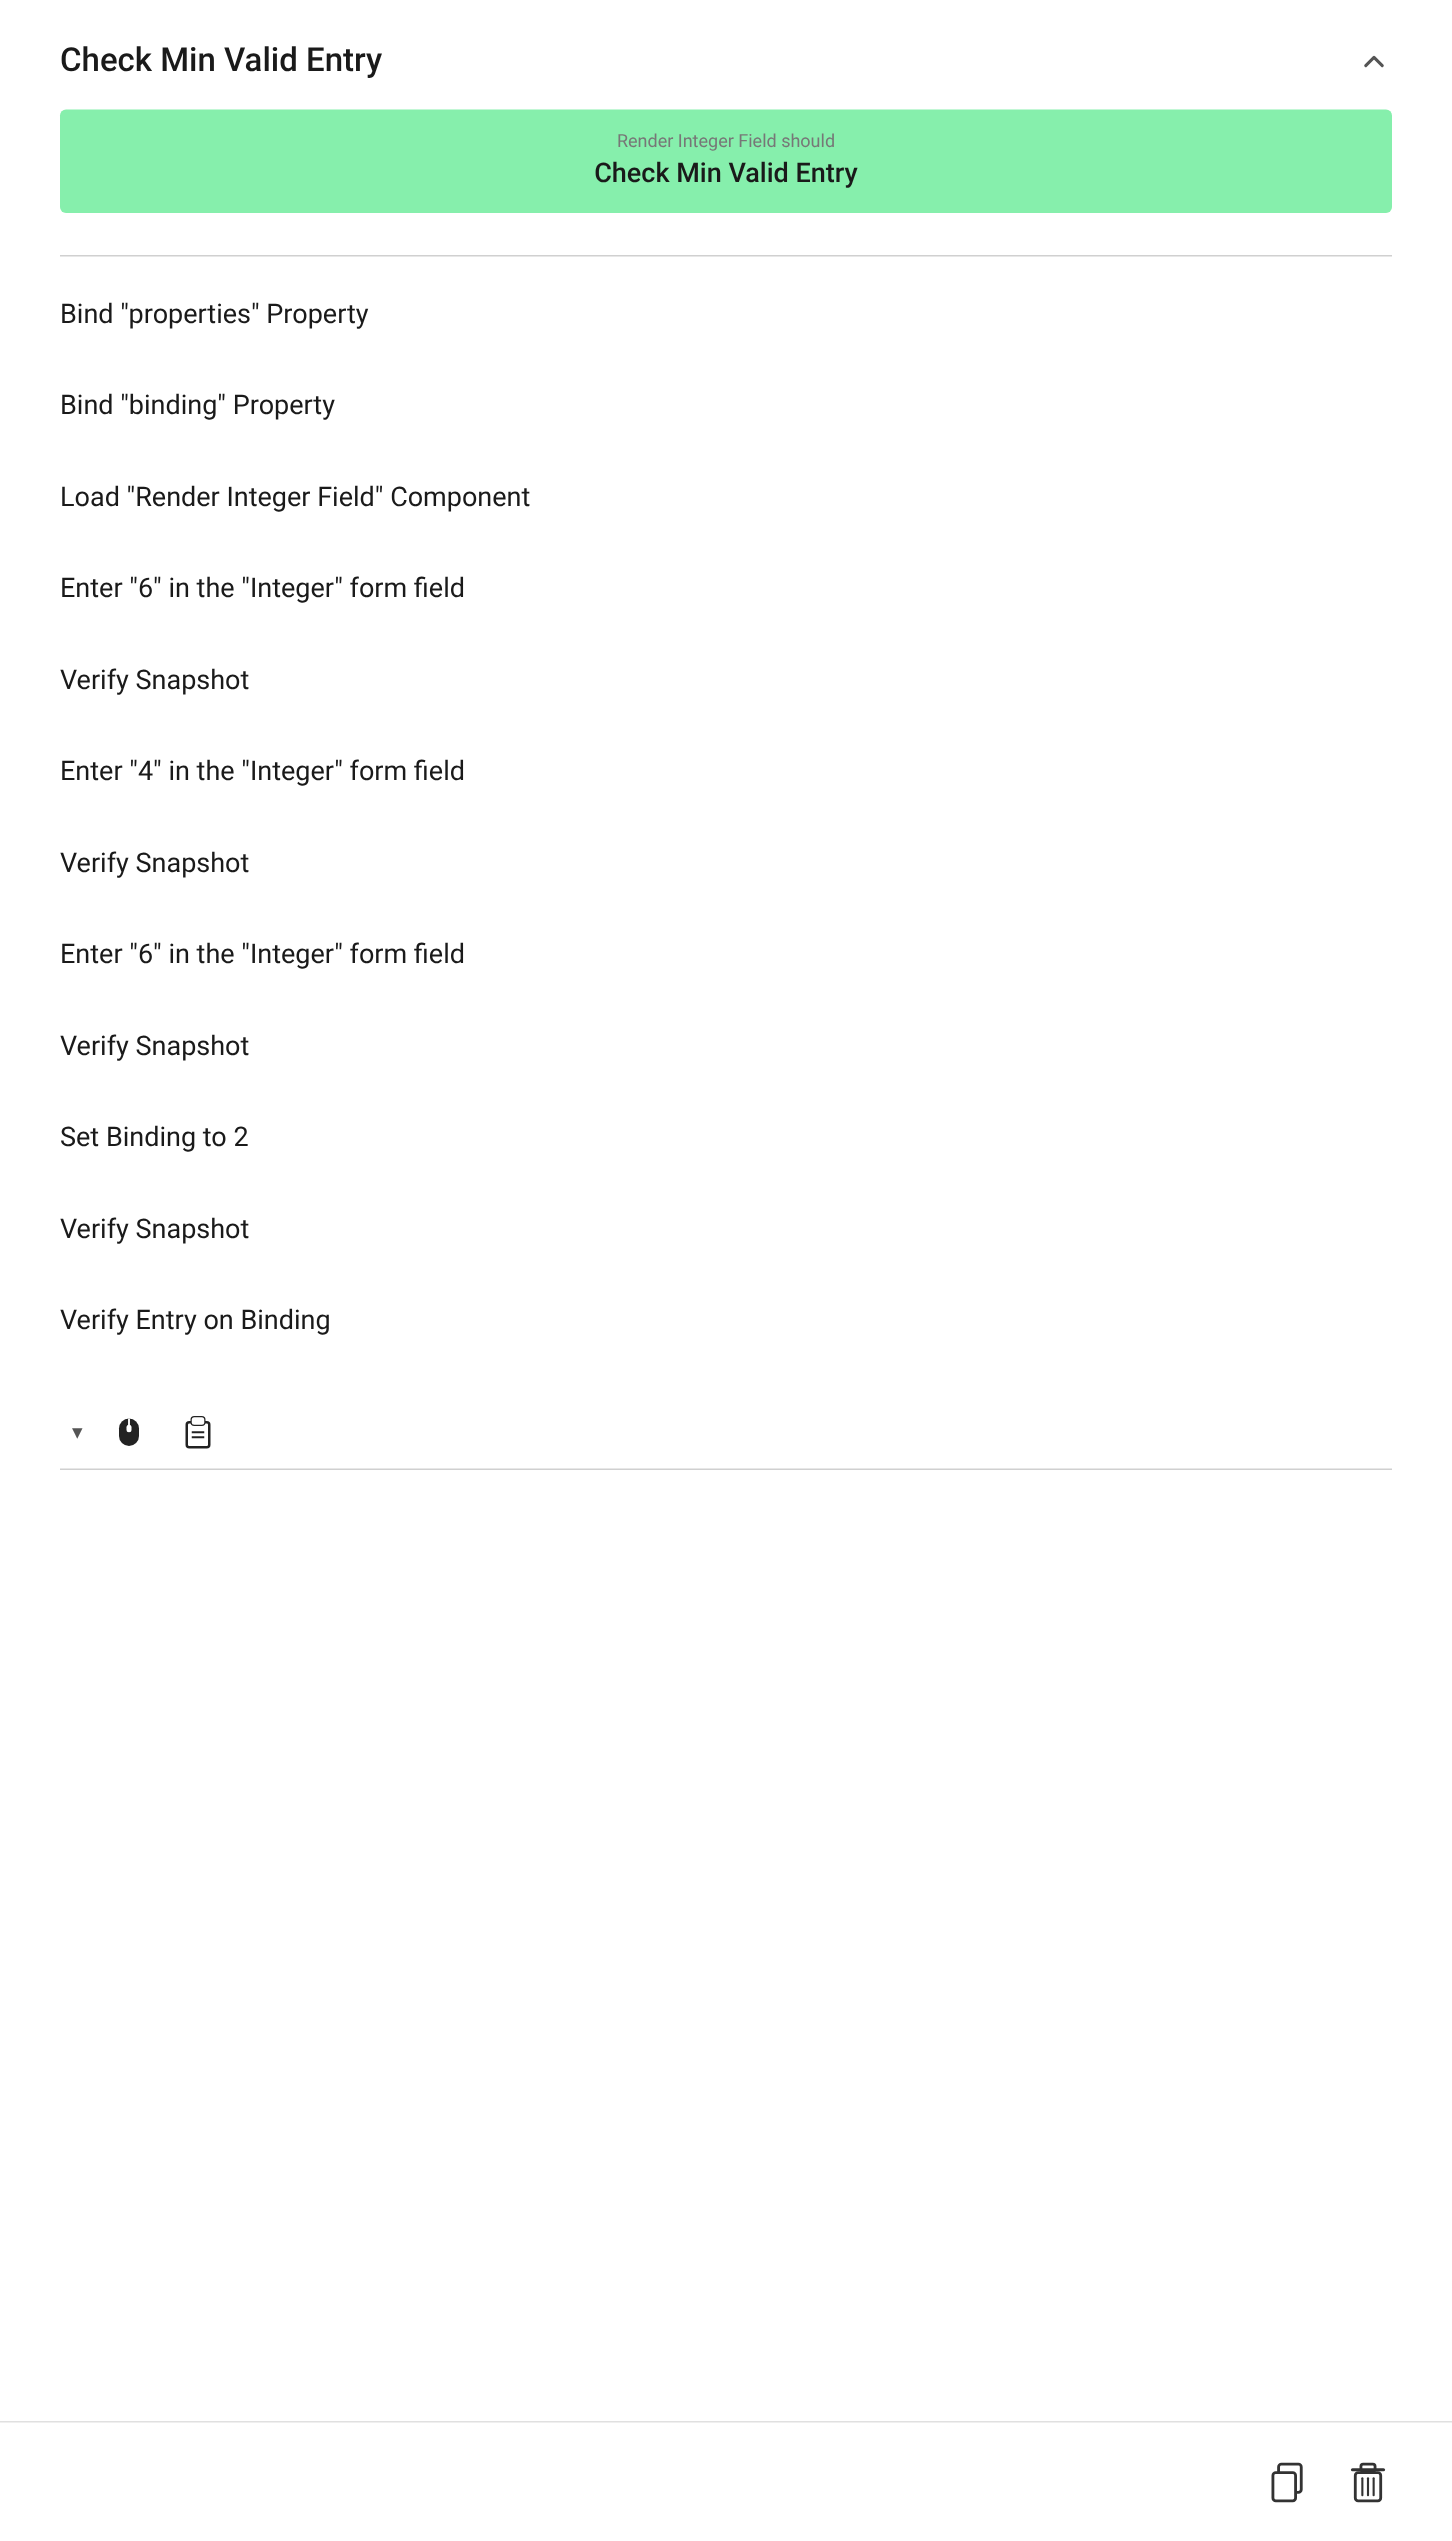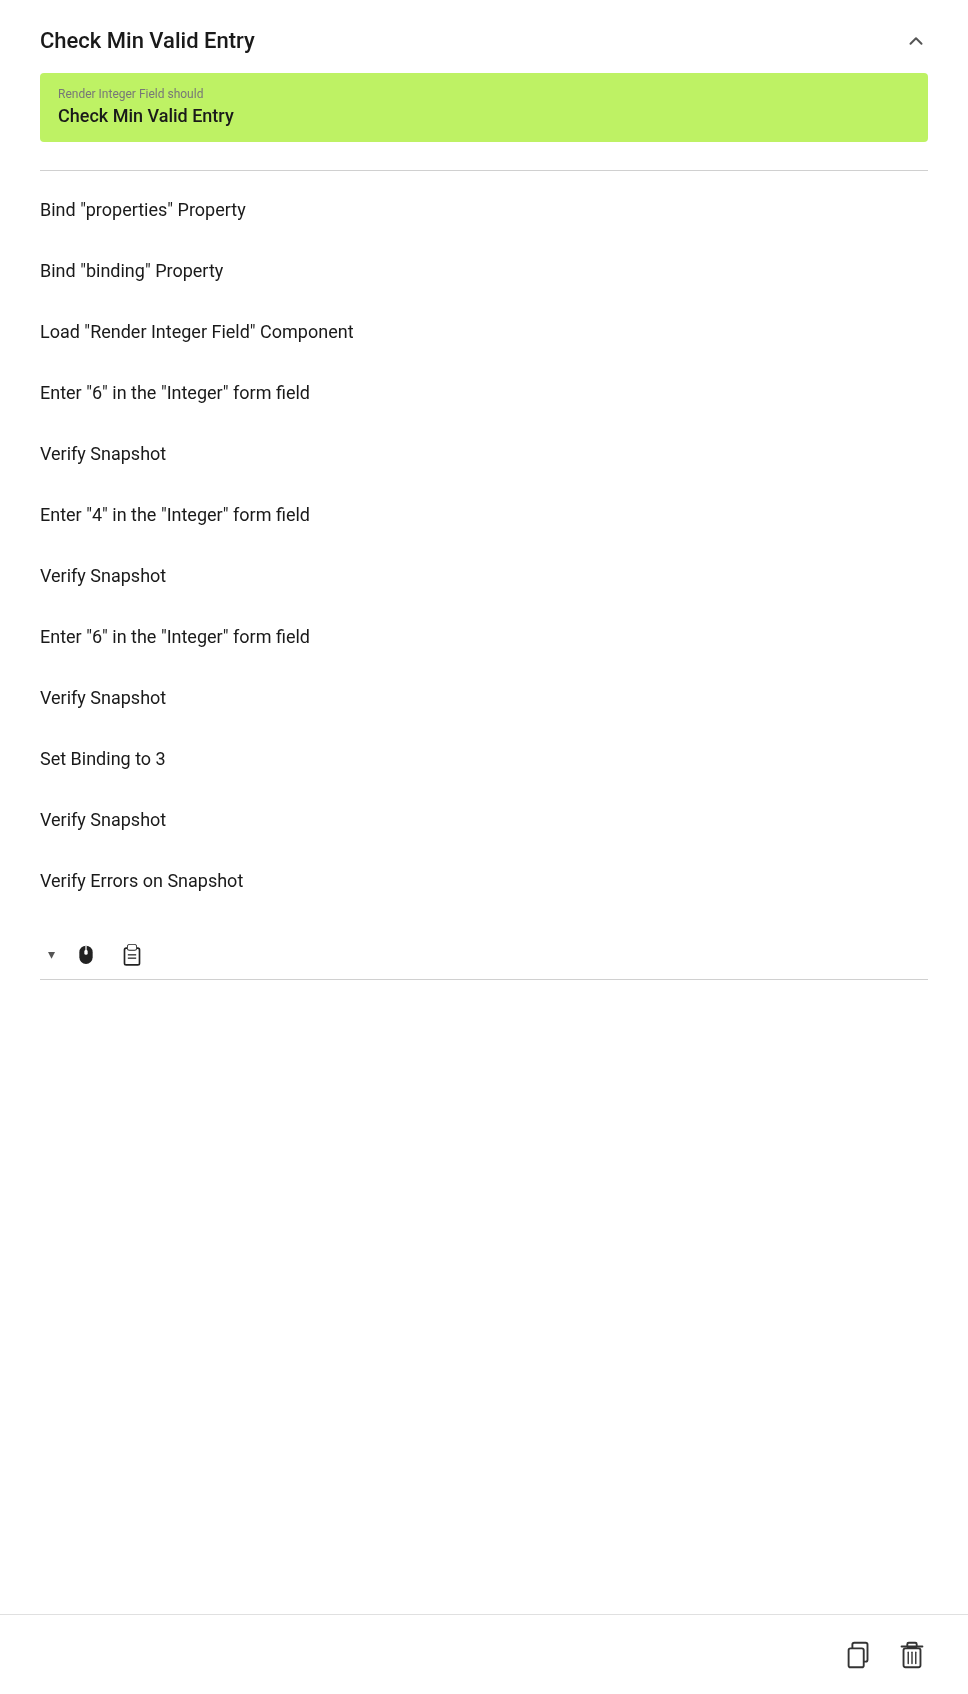--- a/index.html
+++ b/index.html
@@ -44,24 +44,25 @@
       height: 24px;
       display: flex;
       align-items: center;
       justify-content: center;
       color: #555;
       cursor: pointer;
     }
 
     
     .sub-header-box {
-      background: #bef264;
+      background: #86efac;
       border-radius: 4px;
       padding: 14px 18px 16px 18px;
       margin-bottom: 28px;
+      text-align: center;
     }
 
     .sub-header-label {
       font-size: 12px;
       color: #777;
       margin-bottom: 4px;
     }
 
     .sub-header-value {
       font-size: 18px;
@@ -188,23 +189,23 @@
   <ul class="steps-list" id="steps-list">
   <li class="step-item">Bind "properties" Property</li>
       <li class="step-item">Bind "binding" Property</li>
       <li class="step-item">Load "Render Integer Field" Component</li>
       <li class="step-item">Enter "6" in the "Integer" form field</li>
       <li class="step-item">Verify Snapshot</li>
       <li class="step-item">Enter "4" in the "Integer" form field</li>
       <li class="step-item">Verify Snapshot</li>
       <li class="step-item">Enter "6" in the "Integer" form field</li>
       <li class="step-item">Verify Snapshot</li>
-      <li class="step-item">Set Binding to 3</li>
-      <li class="step-item">Verify Snapshot</li>
-      <li class="step-item">Verify Errors on Snapshot</li>
+      <li class="step-item">Set Binding to 2</li>
+      <li class="step-item">Verify Snapshot</li>
+      <li class="step-item">Verify Entry on Binding</li>
     </ul>
 
   <div class="add-step-row">
     <span class="dropdown-arrow">▾</span>
 
     <div class="add-step-icons">
 
       <div class="icon-btn" title="Mouse action">
         <svg width="30" height="30" viewBox="0 0 36 36" fill="none">
 

